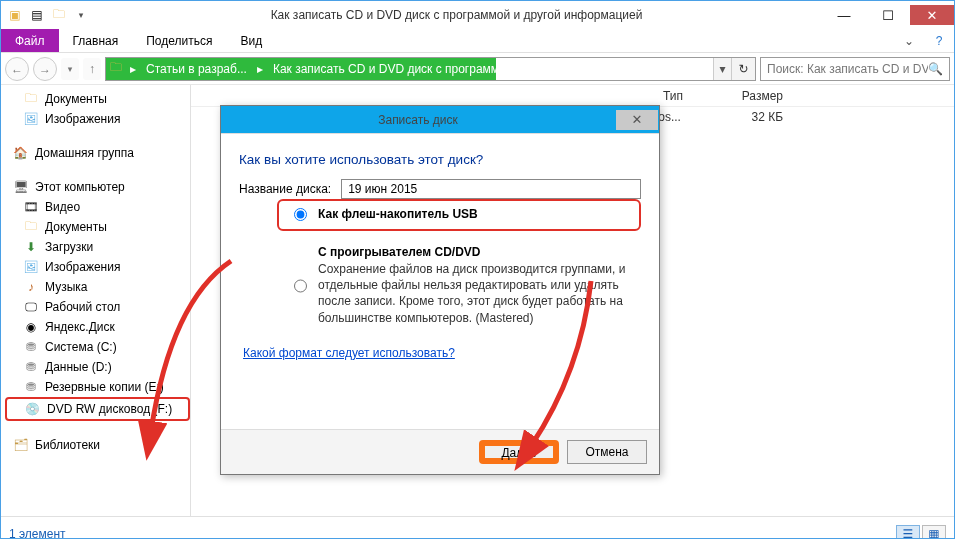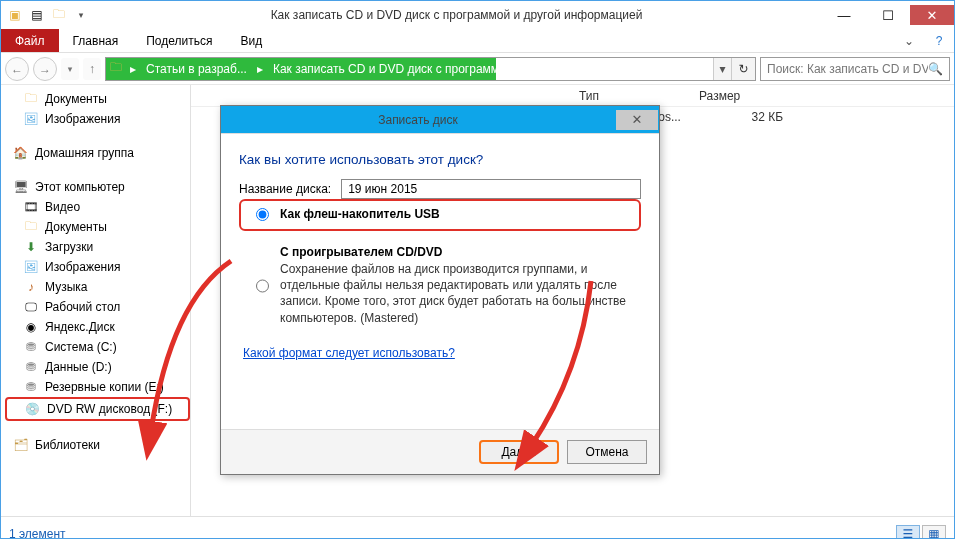--- a/index.html
+++ b/index.html
@@ -11,21 +11,21 @@
   .titlebar .qat { display: flex; align-items: center; gap: 2px; }
   .titlebar .qat .ic { width: 20px; height: 20px; display: flex; align-items: center; justify-content: center; }
   .titlebar .title { flex: 1; text-align: center; font-size: 12px; color: #333; }
   .titlebar .winbtns { display: flex; }
   .titlebar .winbtn { width: 44px; height: 20px; display: flex; align-items: center; justify-content: center; font-size: 13px; margin: 0; }
   .titlebar .winbtn.close { background: #c75050; color: #fff; }
 
   
   .ribbon { height: 24px; display: flex; align-items: stretch; border-bottom: 1px solid #e0e0e0; }
   .ribbon .tab { padding: 0 14px; display: flex; align-items: center; font-size: 12px; cursor: default; }
-  .ribbon .tab.file { background: #b91c1c; color: #fff; }
+  .ribbon .tab.file { background: #a21caf; color: #fff; }
   .ribbon .spacer { flex: 1; }
   .ribbon .chev { width: 30px; display: flex; align-items: center; justify-content: center; color: #555; }
 
   
   .navbar { height: 32px; display: flex; align-items: center; padding: 0 4px; gap: 4px; border-bottom: 1px solid #e7e7e7; }
   .navbtn { width: 24px; height: 24px; border: 1px solid #ccc; border-radius: 50%; display: flex; align-items: center; justify-content: center; color: #777; background: #fafafa; }
   .navbtn.small { border-radius: 3px; width: 18px; height: 22px; border: none; }
   .addrbar { flex: 1; height: 24px; border: 1px solid #9b9b9b; display: flex; align-items: stretch; min-width: 0; }
   .addrbar .seg { display: flex; align-items: center; padding: 0 6px; white-space: nowrap; color: #fff; background: #2fba3d; position: relative; }
   .addrbar .seg.icon { background: #2fba3d; padding: 0 4px; }
@@ -40,51 +40,51 @@
   .sidebar { width: 190px; border-right: 1px solid #e0e0e0; overflow-y: auto; padding: 4px 0 4px 4px; position: relative; }
   .sidebar::-webkit-scrollbar { width: 16px; }
   .tree-item { display: flex; align-items: center; gap: 6px; padding: 2px 0 2px 18px; white-space: nowrap; font-size: 12px; }
   .tree-item.top { padding-left: 8px; font-weight: normal; margin-top: 8px; }
   .tree-item .ic { width: 16px; height: 16px; display: inline-flex; align-items: center; justify-content: center; font-size: 12px; }
   .tree-item.highlight { border: 2px solid #e03028; border-radius: 4px; }
   .tree-sep { height: 6px; }
 
   .main { flex: 1; position: relative; }
   .col-headers { height: 22px; display: flex; align-items: center; border-bottom: 1px solid #eee; font-size: 12px; color: #333; }
-  .col-headers .col { padding: 0 8px; }
+  .col-headers .col { padding: 0 8px; text-align: right; }
   .file-rows { padding: 2px 0; }
   .file-row { display: flex; align-items: center; font-size: 12px; color: #333; padding: 1px 0; }
   .file-row .cell { padding: 0 8px; }
 
   
   .statusbar { height: 34px; border-top: 1px solid #e0e0e0; display: flex; align-items: center; padding: 0 8px; font-size: 12px; color: #1a5fb4; }
   .statusbar .spacer { flex: 1; }
   .statusbar .viewbtn { width: 24px; height: 18px; border: 1px solid #bbb; margin-left: 2px; display: flex; align-items: center; justify-content: center; background: #f5f5f5; }
   .statusbar .viewbtn.active { background: #d8e8f7; border-color: #7eb3e2; }
 
   
   .dialog { position: absolute; left: 219px; top: 104px; width: 440px; height: 370px; background: #fff; border: 1px solid #777; box-shadow: 2px 2px 8px rgba(0,0,0,0.25); display: flex; flex-direction: column; }
   .dlg-title { height: 28px; background: #0ea5e9; display: flex; align-items: center; border-bottom: 1px solid #ddd; }
   .dlg-title .t { flex: 1; text-align: center; color: #444; font-size: 12px; }
   .dlg-title .x { width: 42px; height: 20px; background: #c9c9c9; color: #555; display: flex; align-items: center; justify-content: center; margin: 0 1px; font-size: 13px; }
   .dlg-body { flex: 1; padding: 12px 18px 0 18px; overflow: hidden; }
   .dlg-heading { color: #003399; font-size: 13.5px; margin: 6px 0 12px 0; }
   .dlg-row { display: flex; align-items: center; gap: 10px; margin-bottom: 0; font-size: 12px; }
   .dlg-row input[type=text] { flex: 1; border: 1px solid #888; height: 20px; padding: 0 6px; font-size: 12px; font-family: inherit; }
-  .radio-group { border: 2px solid #e03028; border-radius: 6px; padding: 6px 10px 8px 10px; margin-bottom: 6px; }
+  .radio-group { border: 2px solid #e03028; border-radius: 6px; padding: 6px 10px 8px 10px; margin-bottom: 6px; margin-left: 38px; }
   .radio-group.plain { border: 2px solid transparent; }
   .radio-opt { display: flex; gap: 8px; }
   .radio-opt .r { margin-top: 1px; }
   .radio-opt .txt { font-size: 12px; }
   .radio-opt .txt b { font-weight: bold; }
   .radio-opt .txt .desc { color: #333; margin-top: 2px; line-height: 1.35; }
   .dlg-link { color: #0048d0; font-size: 12px; text-decoration: underline; cursor: default; padding-left: 4px; margin-top: 4px; display: inline-block; }
   .dlg-buttons { padding: 10px 12px; display: flex; justify-content: flex-end; gap: 8px; border-top: 1px solid #ddd; background: #f4f4f4; }
   .dlg-buttons button { min-width: 80px; height: 24px; border: 1px solid #999; background: #efefef; font-family: inherit; font-size: 12px; }
-  .dlg-buttons button.primary { border: 2px solid #f97316; border-radius: 4px; padding: 0 8px; }
+  .dlg-buttons button.primary { border: 6px solid #f97316; border-radius: 4px; padding: 0 8px; }
 
   
   .i-folder { color: #e8b54a; }
   .i-pic { color: #5faee3; }
   .i-pc { color: #555; }
   .i-disk { color: #888; }
   .i-dvd { color: #777; }
   .i-lib { color: #c59b4b; }
   .i-dl { color: #3a8b3a; }
   .i-music { color: #c06a2a; }

